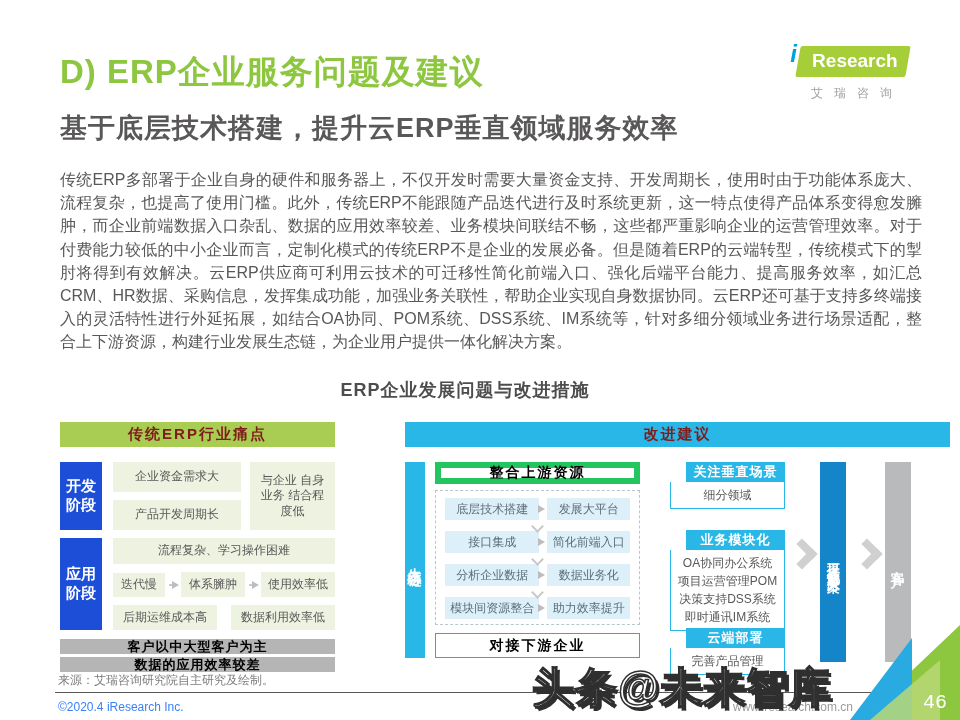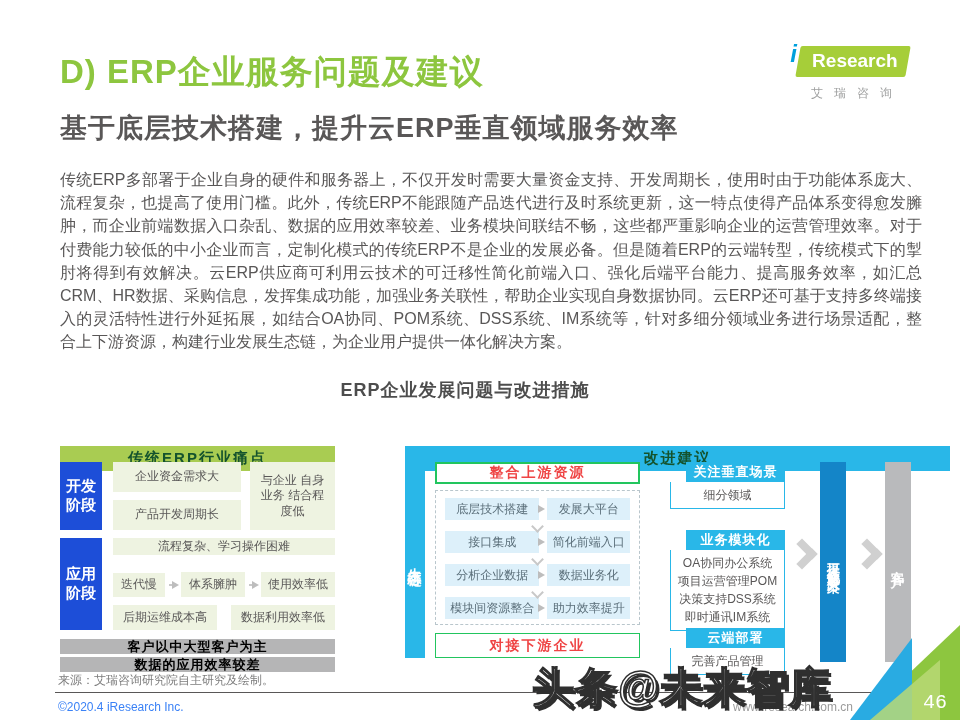--- a/index.html
+++ b/index.html
@@ -38,21 +38,21 @@
   .diagram-title {
     position:absolute; left:0; top:378px; width:930px; text-align:center;
     font-size:18px; font-weight:bold; color:#4d4d4d; letter-spacing:1px;
   }
   .diagram { position:absolute; left:0; top:415px; width:960px; height:262px; }
   .panel-left  { position:absolute; left:60px;  top:0; width:275px; height:262px; }
   .panel-right { position:absolute; left:405px; top:0; width:545px; height:262px; }
   .hdr-bar {
     position:absolute; left:0; top:7px; width:100%; height:25px;
     display:flex; align-items:center; justify-content:center;
-    color:#14532d; font-size:15px; font-weight:bold; letter-spacing:2px;margin-top:24px;
+    color:#7f1d1d; font-size:15px; font-weight:bold; letter-spacing:2px;
   }
   .hdr-green { background:#a9cc52; }
   .hdr-blue  { background:#29b7e8; }
   .stage-box {
     position:absolute; left:0; width:42px; background:#1d4ed8;
     display:flex; align-items:center; justify-content:center;
     color:#ffffff; font-size:15px; font-weight:bold; line-height:1.25; text-align:center;
   }
   .stage-box span { display:inline-block; width:2em; }
   .g-item {
@@ -81,23 +81,23 @@
   
   .v-bar {
     position:absolute; display:flex; align-items:center; justify-content:center;
     writing-mode:vertical-lr; text-orientation:upright;
     color:#ffffff; font-weight:bold; letter-spacing:3px;
   }
   .eco-bar { left:0; top:47px; width:20px; height:196px; background:#29b7e8; font-size:14px; }
   .sol-bar { left:415px; top:47px; width:26px; height:200px; background:#1485c8; font-size:13px; letter-spacing:2px; }
   .cust-bar{ left:480px; top:47px; width:26px; height:200px; background:#b9babc; font-size:14px; }
   .wh-box {
-    position:absolute; left:30px; width:205px; background:#ffffff; border:2px solid #22c55e;
-    display:flex; align-items:center; justify-content:center;
-    font-size:14px; font-weight:bold; color:#ef4444; letter-spacing:2px;
+    position:absolute; left:30px; width:205px; background:#ffffff; border:6px solid #22c55e;
+    display:flex; align-items:center; justify-content:center;
+    font-size:14px; font-weight:bold; color:#000000; letter-spacing:2px;
   }
   .dashed-wrap {
     position:absolute; left:30px; top:75px; width:205px; height:135px;
     border:1px dashed #b9c6cc; padding:7px 9px 4px 9px;
   }
   .flow-row { display:flex; align-items:center; height:22px; }
   .b-item {
     background:#ddf0fa; color:#5a6e79; font-size:12px;
     display:flex; align-items:center; justify-content:center; text-align:center;
   }
@@ -164,21 +164,21 @@
     <div class="stage-box" style="top:47px; height:68px;">
       <span>开发阶段</span>
     </div>
     <div class="g-item" style="position:absolute; left:53px; top:47px; width:128px; height:30px;">企业资金需求大</div>
     <div class="g-item" style="position:absolute; left:53px; top:85px; width:128px; height:30px;">产品开发周期长</div>
     <div class="g-item" style="position:absolute; left:190px; top:47px; width:85px; height:68px; padding:0 6px;">与企业 自身业务 结合程度低</div>
 
     <div class="stage-box" style="top:123px; height:92px;">
       <span>应用阶段</span>
     </div>
-    <div class="g-item" style="position:absolute; left:53px; top:123px; width:222px; height:17px;">流程复杂、学习操作困难</div>
+    <div class="g-item" style="position:absolute; left:53px; top:123px; width:222px; height:26px;">流程复杂、学习操作困难</div>
 
     <div style="position:absolute; left:53px; top:157px; width:222px; height:25px; display:flex; align-items:center;">
       <div class="g-item" style="width:52px; height:24px;">迭代慢</div>
       <div class="dash-arrow"></div>
       <div class="g-item" style="width:64px; height:25px;">体系臃肿</div>
       <div class="dash-arrow"></div>
       <div class="g-item" style="width:74px; height:25px;">使用效率低</div>
     </div>
 
     <div class="g-item" style="position:absolute; left:53px; top:190px; width:104px; height:25px;">后期运维成本高</div>

